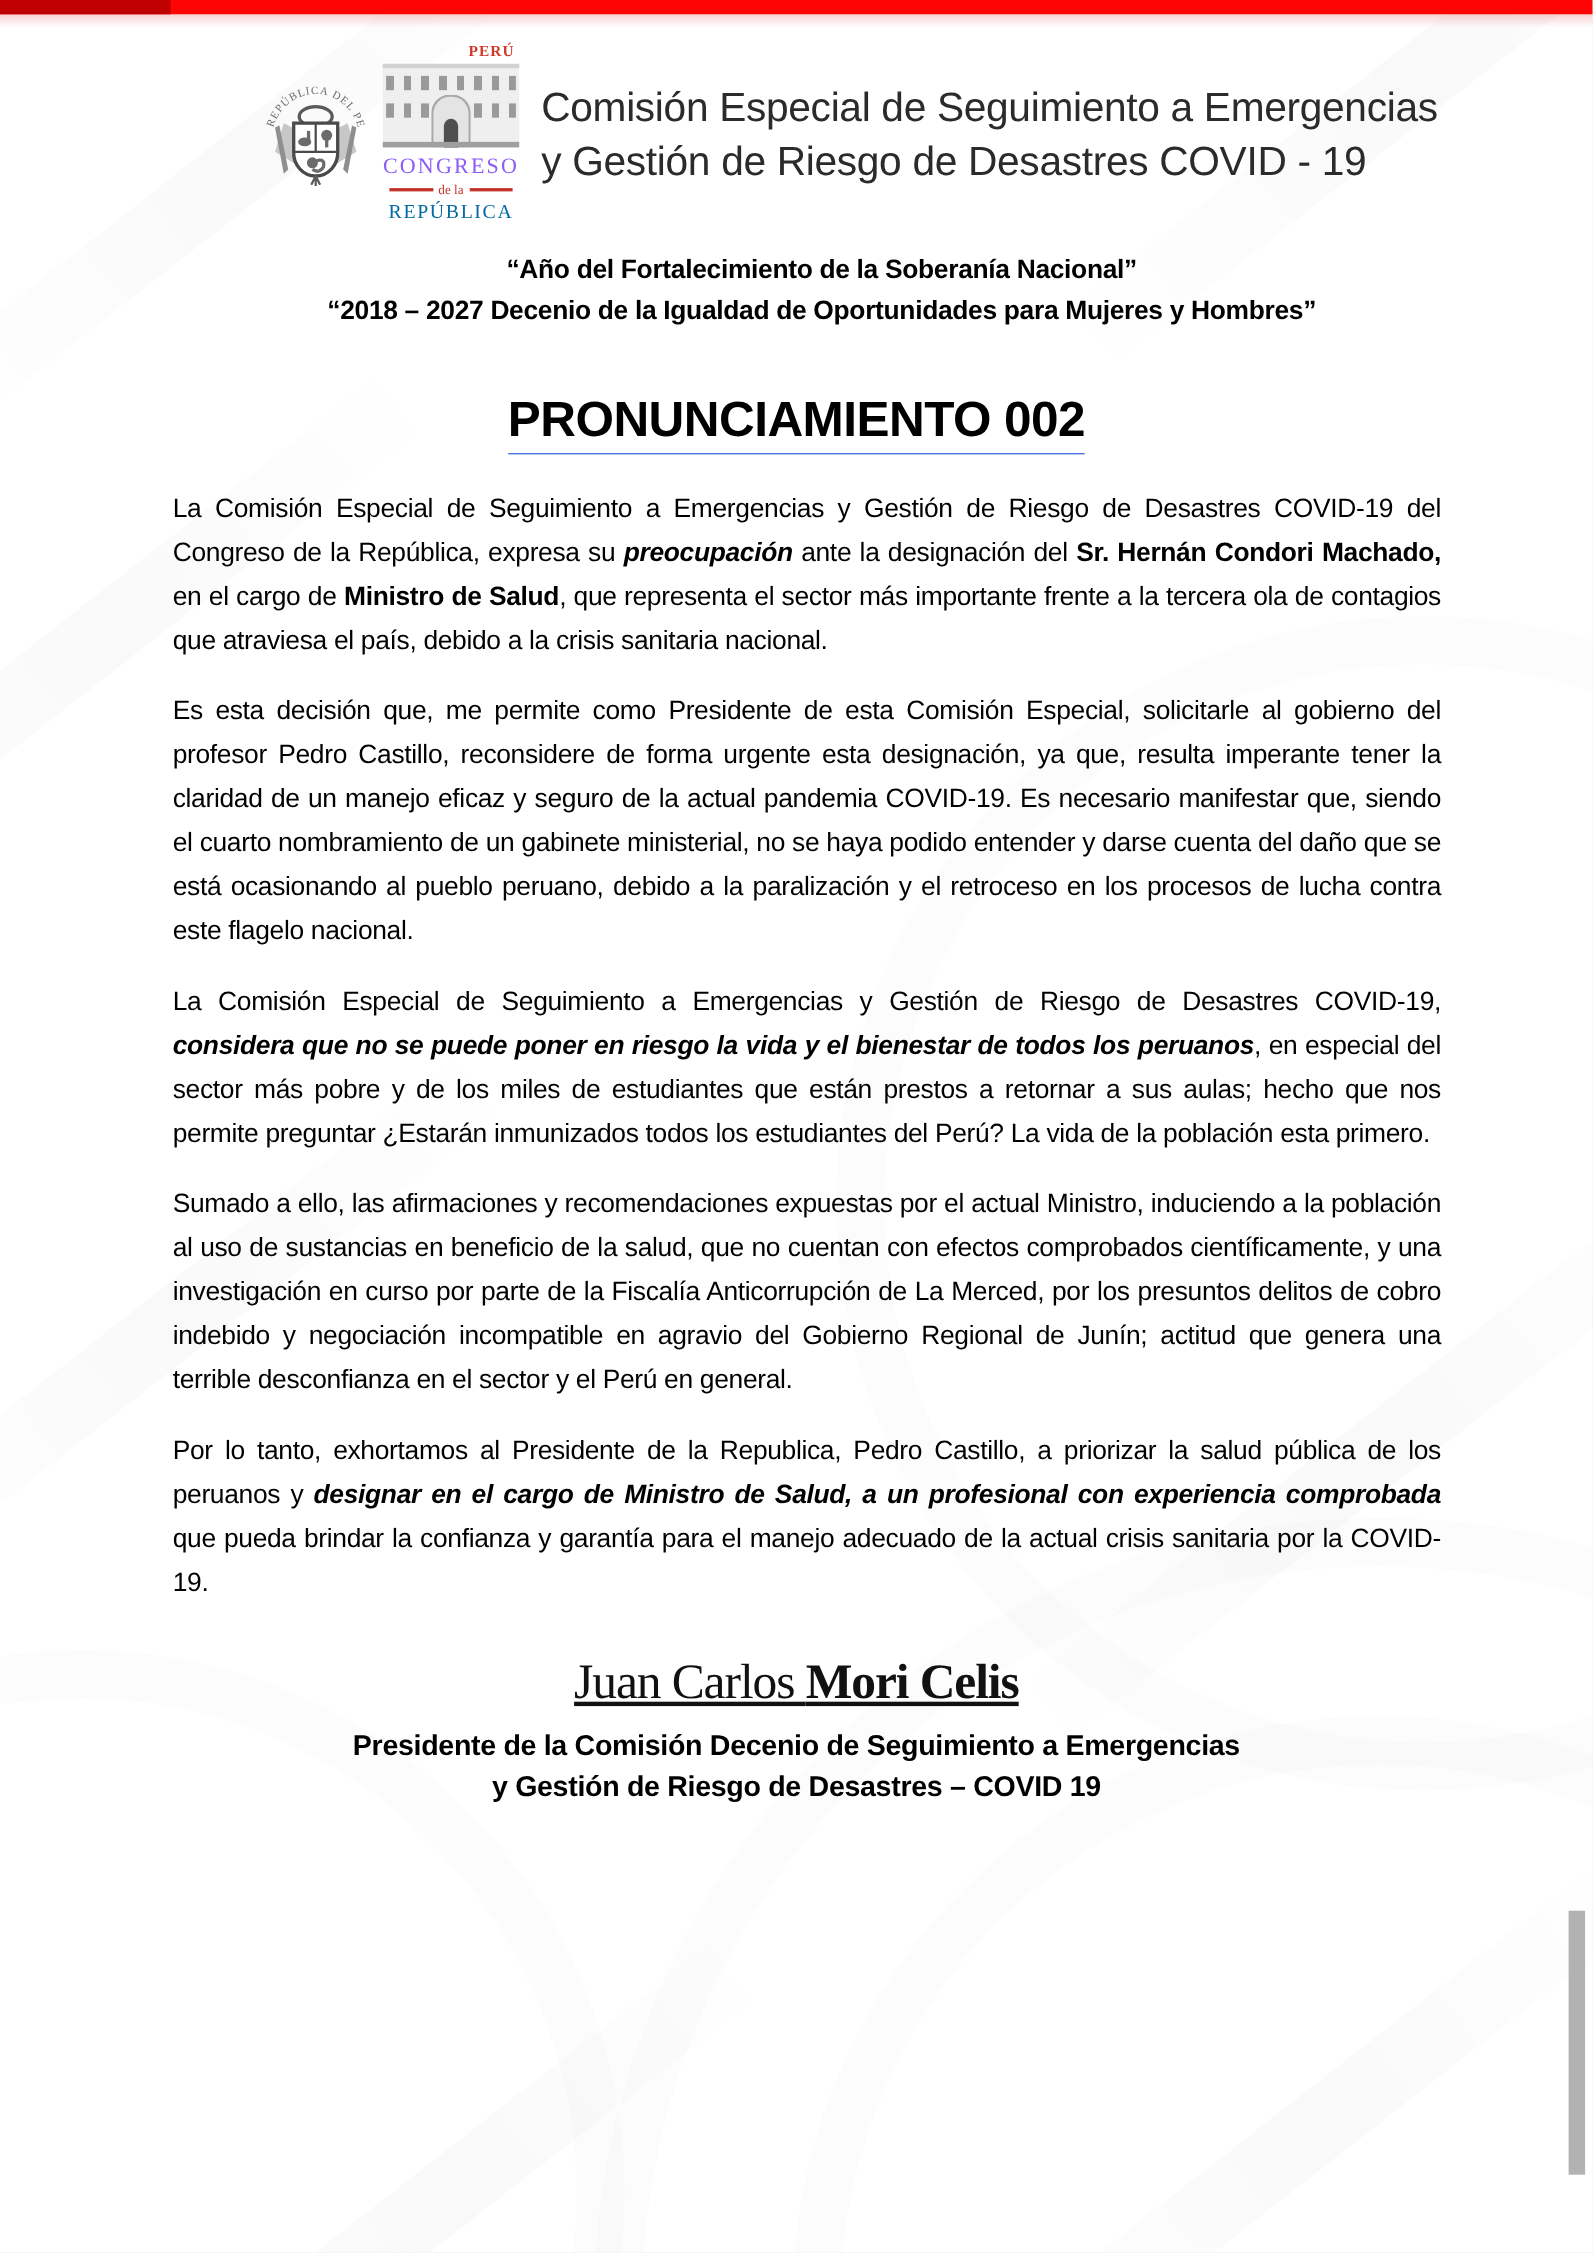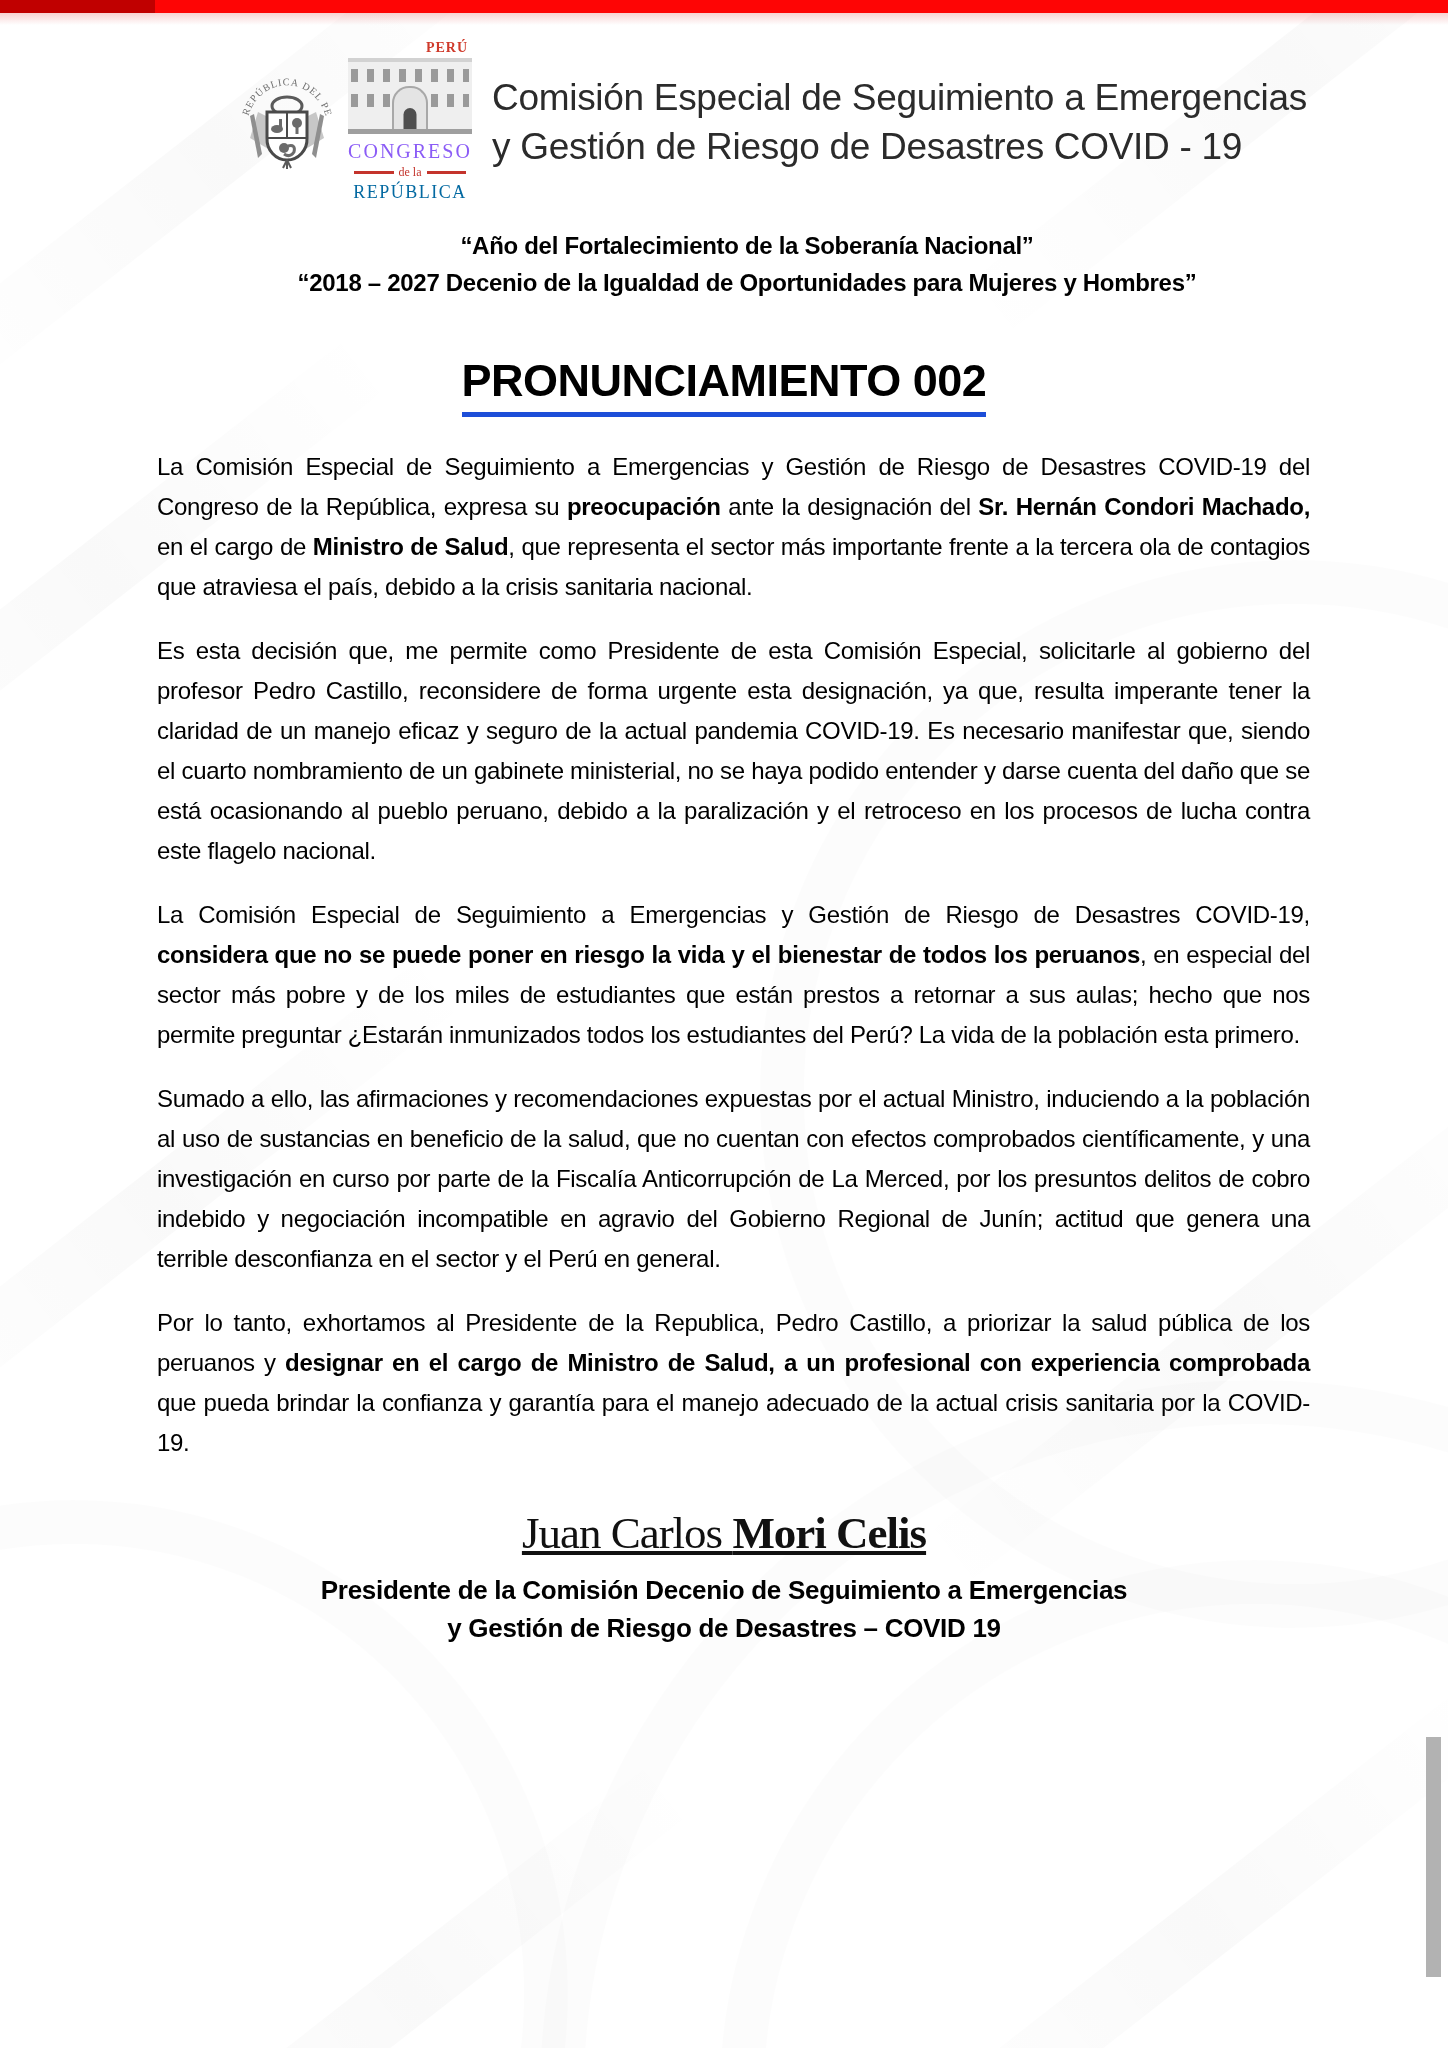--- a/index.html
+++ b/index.html
@@ -44,27 +44,27 @@
   .lc-republica{font-family:"Liberation Serif",serif;font-size:18px;letter-spacing:1.5px;
     color:#0369a1;margin-top:1px;}
   .header-title{font-size:37px;line-height:49px;color:#2b2b2b;margin-left:6px;
     letter-spacing:-.3px;}
   
   .mottos{position:relative;z-index:2;margin-top:24px;text-align:center;
     font-weight:bold;font-size:24px;line-height:37px;letter-spacing:-.3px;padding-left:46px;}
   
   .doc-title-wrap{position:relative;z-index:2;margin-top:54px;text-align:center;}
   .doc-title{display:inline-block;font-weight:bold;font-size:45px;letter-spacing:-.5px;
-    border-bottom:5px solid #1d4ed8;padding-bottom:5px;}
+    border-bottom:1px solid #1d4ed8;padding-bottom:5px;}
   
   .content{position:relative;z-index:2;margin-top:30px;padding:0 138px 0 157px;
     font-size:24px;line-height:40px;letter-spacing:-.3px;text-align:justify;}
   .para{margin:0 0 24px 0;}
   .b{font-weight:bold;}
-  .bi{font-weight:bold;}
+  .bi{font-weight:bold;font-style:italic;}
   .date-row{text-align:right;padding-right:40px;font-size:26px;margin-top:12px;
     letter-spacing:-.2px;}
   
   .signature{position:relative;z-index:2;text-align:center;margin-top:44px;}
   .sig-name{font-family:"Liberation Serif",serif;font-size:45px;letter-spacing:-1px;color:#111;text-decoration:underline;}
   .sig-name .nb{font-weight:bold;}
   .sig-role{font-weight:bold;font-size:26px;line-height:38px;margin-top:12px;
     letter-spacing:-.3px;}
   
   .scroll-thumb{position:absolute;z-index:4;right:7px;top:1737px;width:15px;height:240px;

